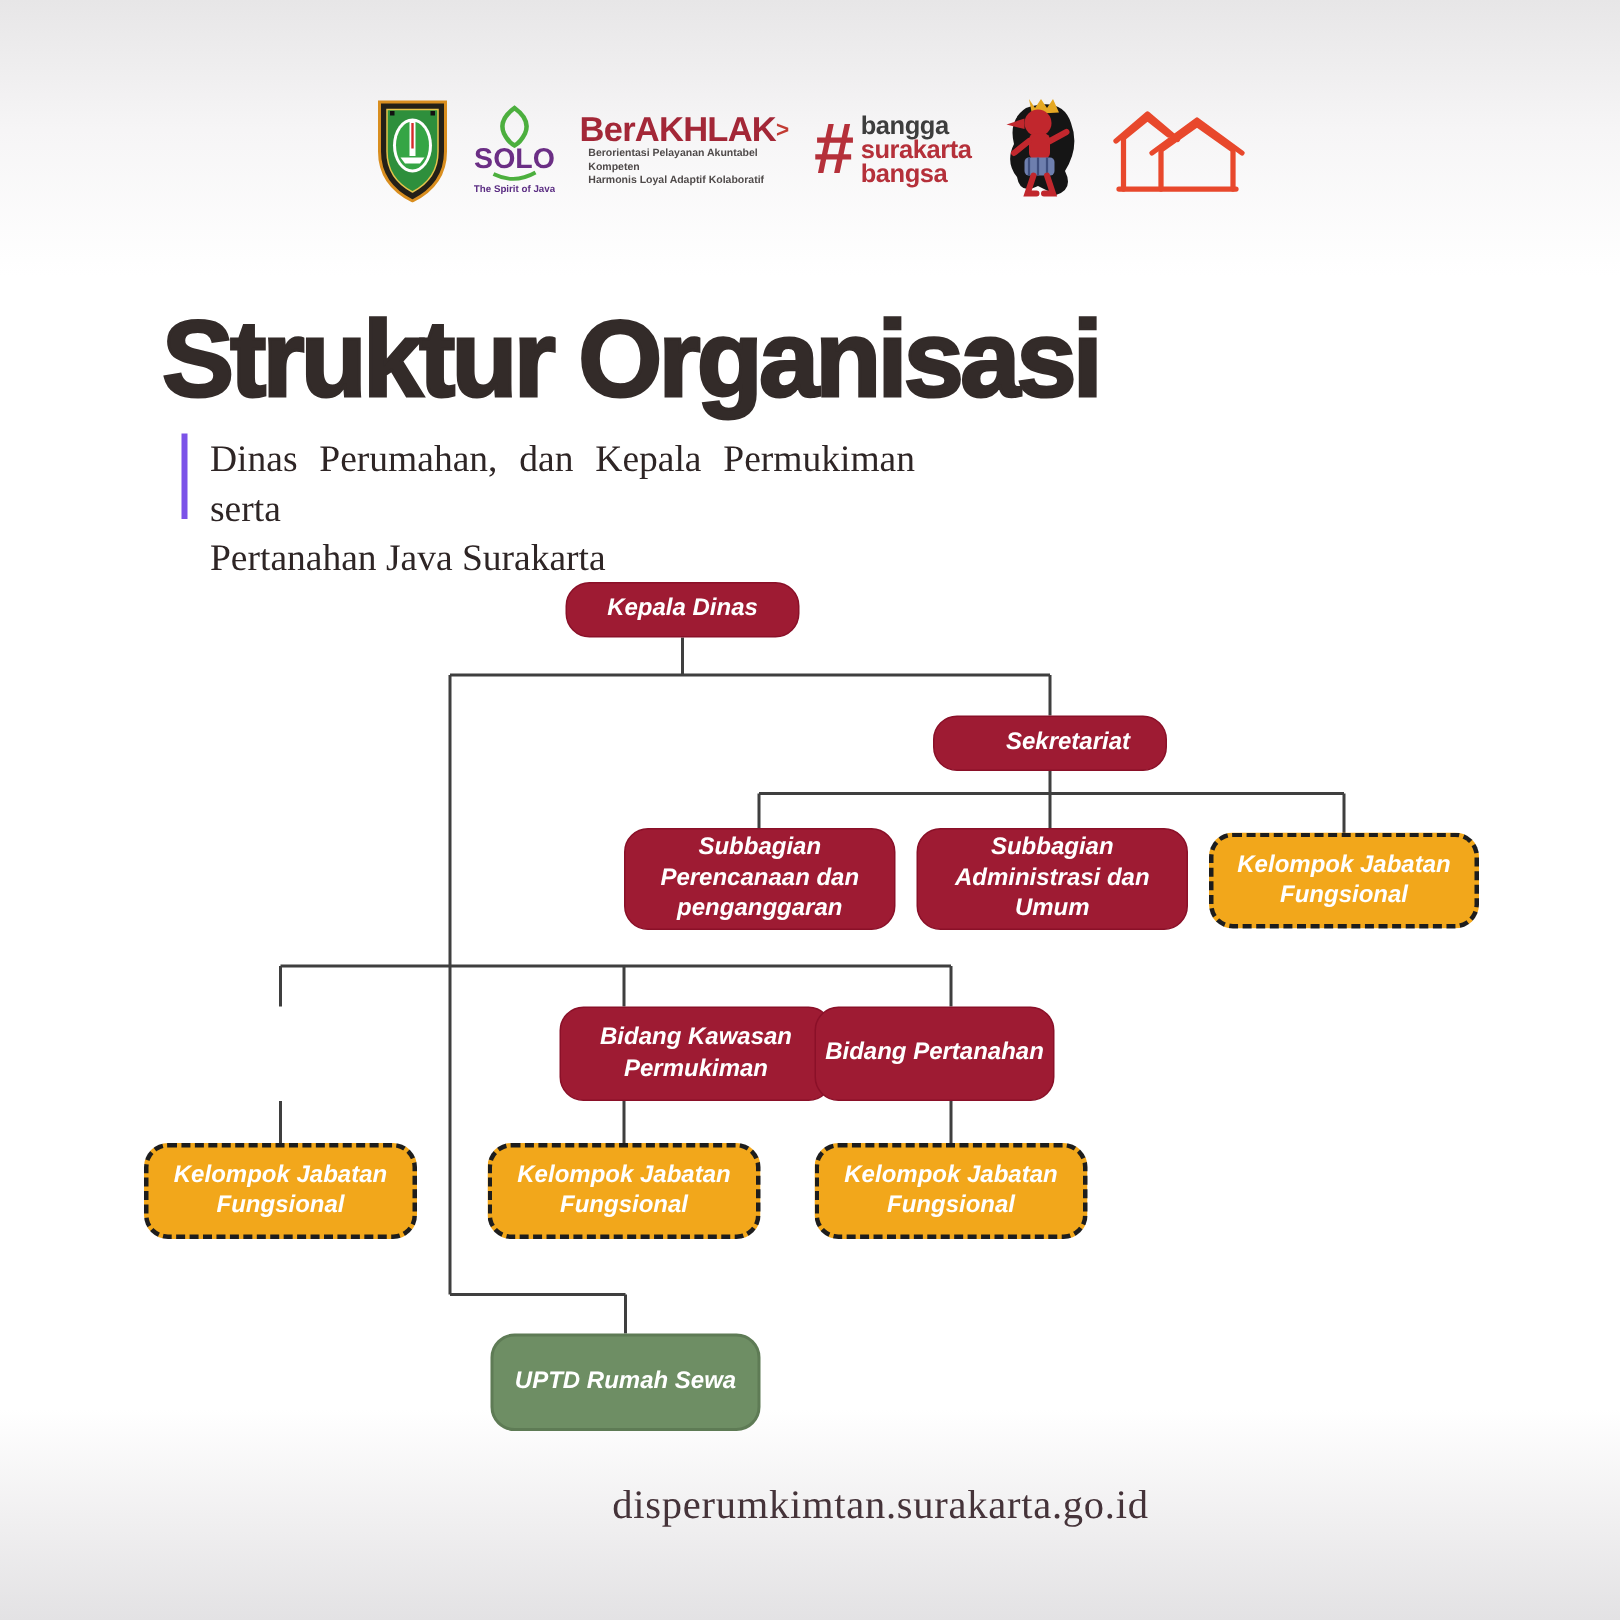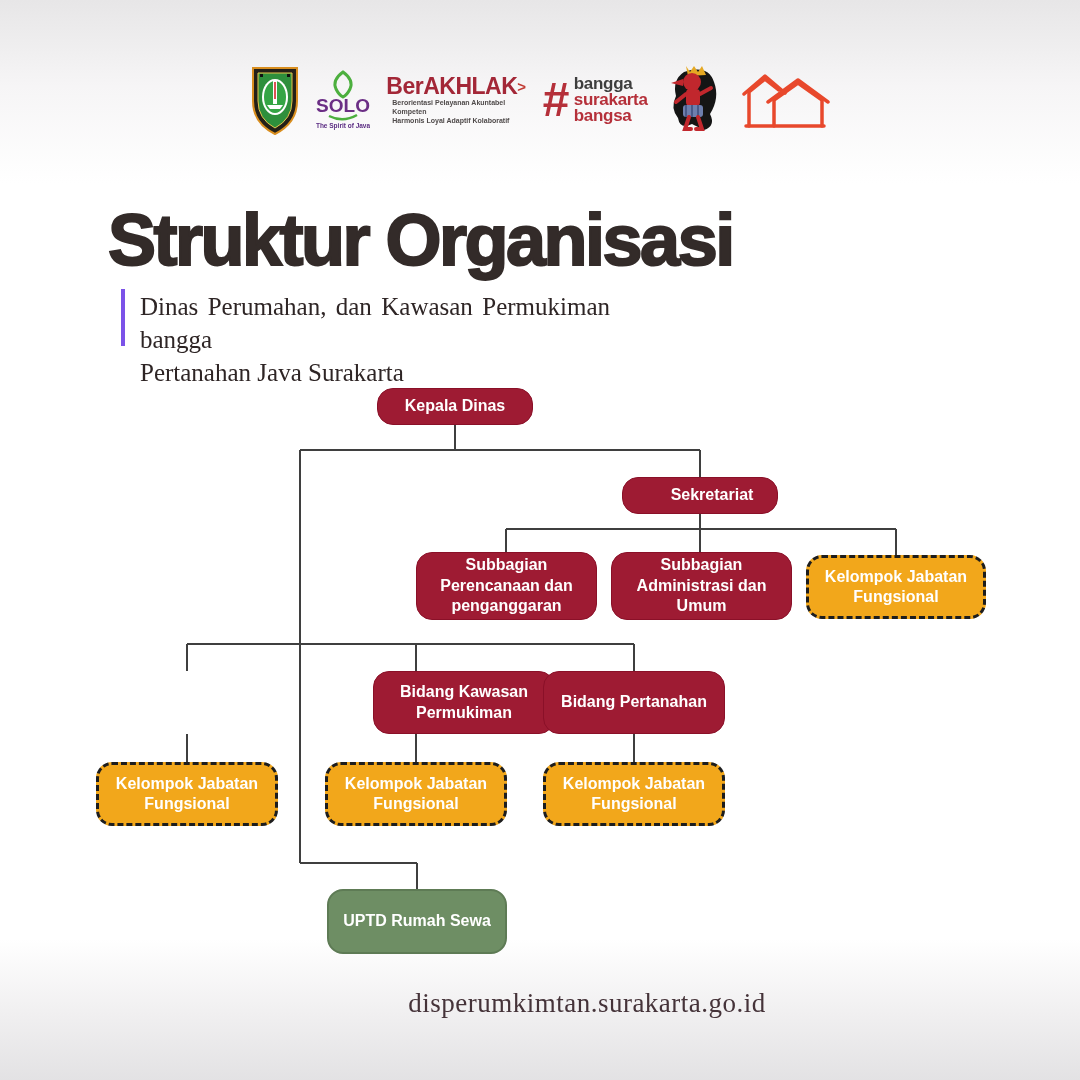--- a/index.html
+++ b/index.html
@@ -36,33 +36,34 @@
   .subtitle .l1{display:block;text-align:justify;text-align-last:justify;}
   .subtitle .l2{display:block;}
 
   
   .connectors{position:absolute;left:0;top:0;width:1080px;height:1080px;pointer-events:none;}
   .node{
     position:absolute;box-sizing:border-box;border-radius:16px;
     display:flex;align-items:center;justify-content:center;text-align:center;
     color:#ffffff;font-weight:bold;font-size:16px;line-height:1.28;white-space:pre-line;
     padding:2px 4px;
+    font-style:italic;
   }
   .node.red{background:#9E1B33;border:1px solid #8A1028;}
   .node.orange{background:#F2A71B;border:3px dashed #1d1d1d;}
   .node.green{background:#6E8E64;border:2px solid #5E7B55;}
 
   .n-kepala{left:377px;top:388px;width:156px;height:37px;}
   .n-sekretariat{left:622px;top:477px;width:156px;height:37px;padding-left:28px;}
   .n-subbag1{left:416px;top:552px;width:181px;height:68px;}
   .n-subbag2{left:611px;top:552px;width:181px;height:68px;}
   .n-kelompok0{left:806px;top:555px;width:180px;height:64px;}
   .n-bidang1{left:96px;top:671px;width:182px;height:63px;}
   .n-bidang2{left:325px;top:671px;width:182px;height:63px;margin-left:48px;}
-  .n-bidang3{left:543px;top:671px;width:182px;height:63px;}
+  .n-bidang3{left:543px;top:671px;width:160px;height:63px;}
   .n-kelompok1{left:96px;top:762px;width:182px;height:64px;}
   .n-kelompok2{left:325px;top:762px;width:182px;height:64px;}
   .n-kelompok3{left:543px;top:762px;width:182px;height:64px;}
   .n-uptd{left:327px;top:889px;width:180px;height:65px;}
 
   
   .footer-url{
     position:absolute;left:0;top:988px;width:100%;text-align:center;
     font-family:"Liberation Serif",serif;font-size:27px;color:#453339;letter-spacing:0.5px;margin-left:47px;
   }
@@ -139,21 +140,21 @@
           <path d="M8 57 H86"></path>
         </g>
       </svg>
     </div>
 
   </div>
 
   <div class="page-title">Struktur Organisasi</div>
   <div class="accent-bar"></div>
   <div class="subtitle">
-    <span class="l1">Dinas Perumahan, dan Kawasan Permukiman bangga</span>
+    <span class="l1">Dinas Perumahan, dan Kepala Permukiman serta</span>
     <span class="l2">Pertanahan Java Surakarta</span>
   </div>
 
   <svg class="connectors" viewBox="0 0 1080 1080">
     <path d="M455 425 V450
              M300 450 H700
              M700 450 V477
              M300 450 V863
              M700 514 V553
              M506 529 H896

